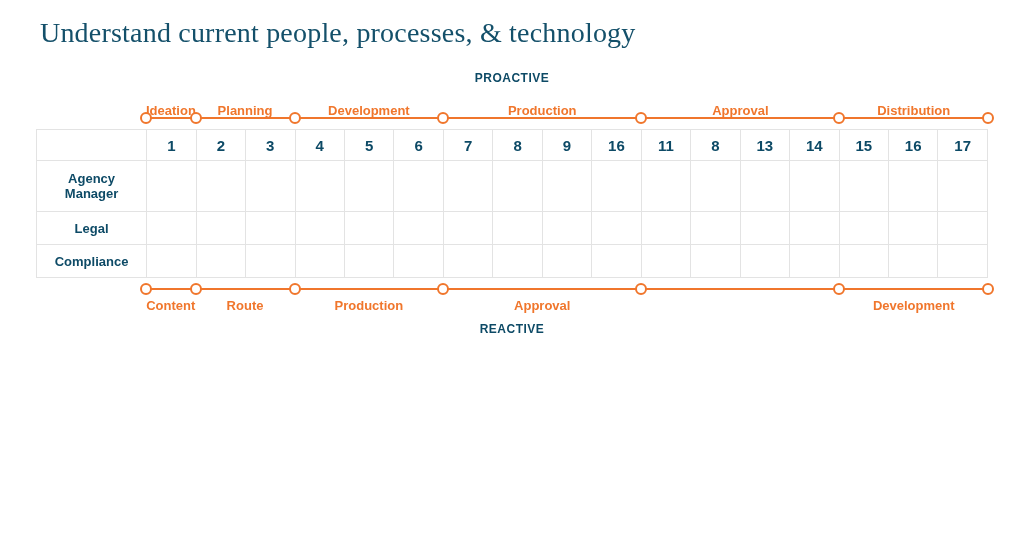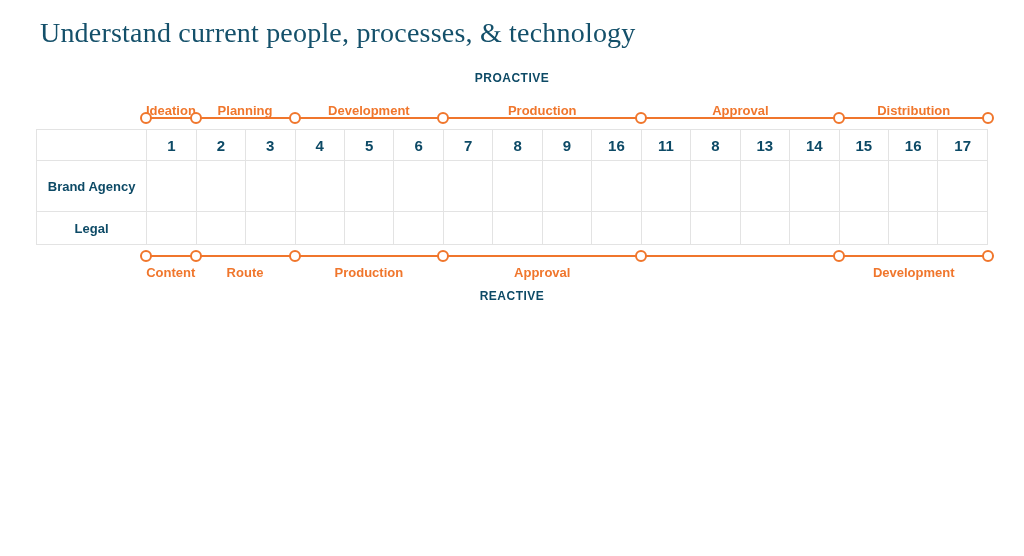--- a/index.html
+++ b/index.html
@@ -167,41 +167,61 @@
           <th>8</th>
           <th>13</th>
           <th>14</th>
           <th>15</th>
           <th>16</th>
           <th>17</th>
         </tr>
       </thead>
     <tbody id="grid-body">
         <tr class="tall">
-          <th>Brand Agency</th>
+          <th>Agency Manager</th>
           <td></td>
           <td></td>
           <td></td>
           <td></td>
           <td></td>
           <td></td>
           <td></td>
           <td></td>
           <td></td>
           <td></td>
           <td></td>
           <td></td>
           <td></td>
           <td></td>
           <td></td>
           <td></td>
           <td></td>
         </tr>
         <tr class="short">
           <th>Legal</th>
+          <td></td>
+          <td></td>
+          <td></td>
+          <td></td>
+          <td></td>
+          <td></td>
+          <td></td>
+          <td></td>
+          <td></td>
+          <td></td>
+          <td></td>
+          <td></td>
+          <td></td>
+          <td></td>
+          <td></td>
+          <td></td>
+          <td></td>
+        </tr>
+        <tr class="short">
+          <th>Compliance</th>
           <td></td>
           <td></td>
           <td></td>
           <td></td>
           <td></td>
           <td></td>
           <td></td>
           <td></td>
           <td></td>
           <td></td>

